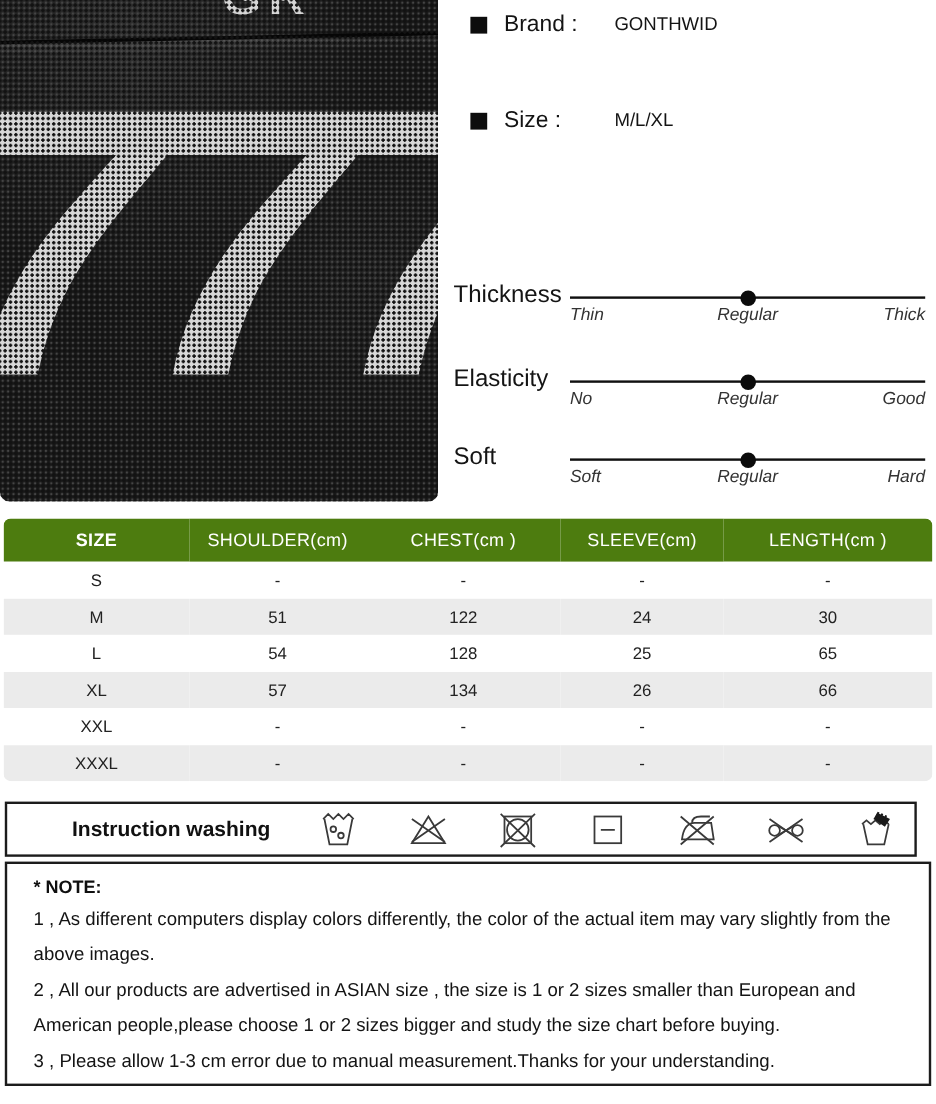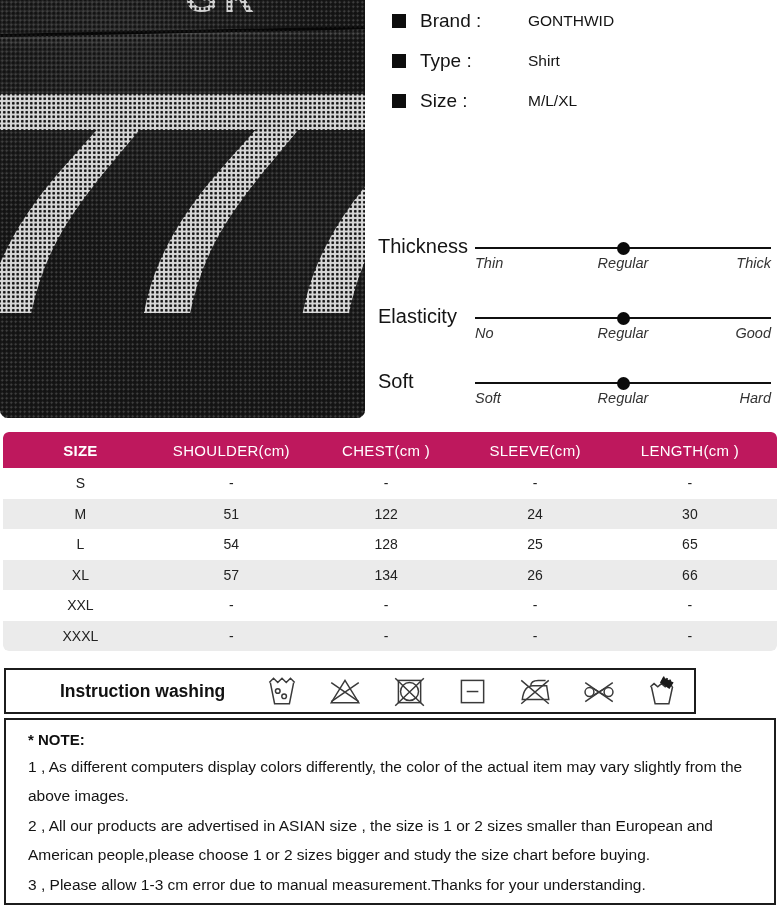--- a/index.html
+++ b/index.html
@@ -38,21 +38,21 @@
     position:absolute; inset:0;
     background-image:radial-gradient(circle, #121212 1.15px, transparent 1.6px);
     background-size:4.5px 4.5px; background-position:2px 2px;
   }
 
   
   .details { position:absolute; left:370px; top:0; width:410px; height:420px; }
   .spec-row { position:absolute; left:5px; display:flex; align-items:center;padding-left:17px; }
   .bullet { width:14px; height:14px; background:#0d0d0d; margin-right:14px; flex:0 0 auto; }
   .spec-label { font-size:19px; color:#141414; width:78px; }
-  .spec-value { font-size:15.5px; color:#141414; margin-left:30px; }
+  .spec-value { font-size:15.5px; color:#141414; margin-left:14px; }
 
   .color-row { position:absolute; left:5px; top:165px; display:flex; align-items:center; }
   .swatches { display:flex; gap:9px; margin-left:16px; }
   .swatch { width:26px; height:27px; border:1.5px solid #222; background:#fff; }
   .swatch.solid { background:#0d0d0d; border-color:#0d0d0d; }
   .swatch.diag {
     background-image:linear-gradient(to bottom right,
       transparent calc(50% - 0.8px), #333 calc(50% - 0.8px),
       #333 calc(50% + 0.8px), transparent calc(50% + 0.8px));
   }
@@ -74,34 +74,34 @@
   }
   .slider-ends .mid { position:absolute; left:50%; transform:translateX(-50%); }
 
   
   .size-table {
     position:absolute; left:3px; top:432px; width:774px;
     border-collapse:collapse; table-layout:fixed;
     border-radius:6px; overflow:hidden; font-size:14px; color:#222;
   }
   .size-table th {
-    background:#be185d; color:#fff; height:36px; font-weight:500; font-size:15px;
+    background:#4d7c0f; color:#fff; height:36px; font-weight:500; font-size:15px;
     letter-spacing:0.3px;
   }
   .size-table th:first-child { font-weight:800; }
   .size-table td { height:30.5px; text-align:center; }
   .size-table tr:nth-child(even) td { background:#ebebeb; }
   .size-table thead tr th:first-child { border-radius:5px 0 0 0; }
   .size-table thead tr th:last-child { border-radius:0 5px 0 0; }
   .size-table tbody tr:last-child td:first-child { border-radius:0 0 0 5px; }
   .size-table tbody tr:last-child td:last-child { border-radius:0 0 5px 0; }
 
   
   .wash-box {
-    position:absolute; left:4px; top:668px; width:692px; height:46px;
+    position:absolute; left:4px; top:668px; width:760px; height:46px;
     border:2px solid #1c1c1c; display:flex; align-items:center;
   }
   .wash-label { font-size:17.5px; font-weight:600; color:#111; margin-left:54px; }
   .wash-icons {
     position:absolute; left:258px; right:14px; top:0; bottom:0;
     display:flex; align-items:center; justify-content:space-between;
   }
   .wash-icons svg { display:block; }
 
   
@@ -121,25 +121,20 @@
   <div class="print-777">777</div>
   <div class="mesh-overlay"></div>
 </div>
 
 <div class="details">
 
   <div class="spec-row" style="top:10px;">
     <span class="bullet"></span>
     <span class="spec-label">Brand :</span>
     <span class="spec-value">GONTHWID</span>
-  </div>
-  <div class="spec-row" style="top:50px;">
-    <span class="bullet"></span>
-    <span class="spec-label">Type :</span>
-    <span class="spec-value">Shirt</span>
   </div>
   <div class="spec-row" style="top:90px;">
     <span class="bullet"></span>
     <span class="spec-label">Size :</span>
     <span class="spec-value">M/L/XL</span>
   </div>
 
 
   <div class="slider-block" style="top:247px;">
     <div class="slider-name">Thickness</div>

